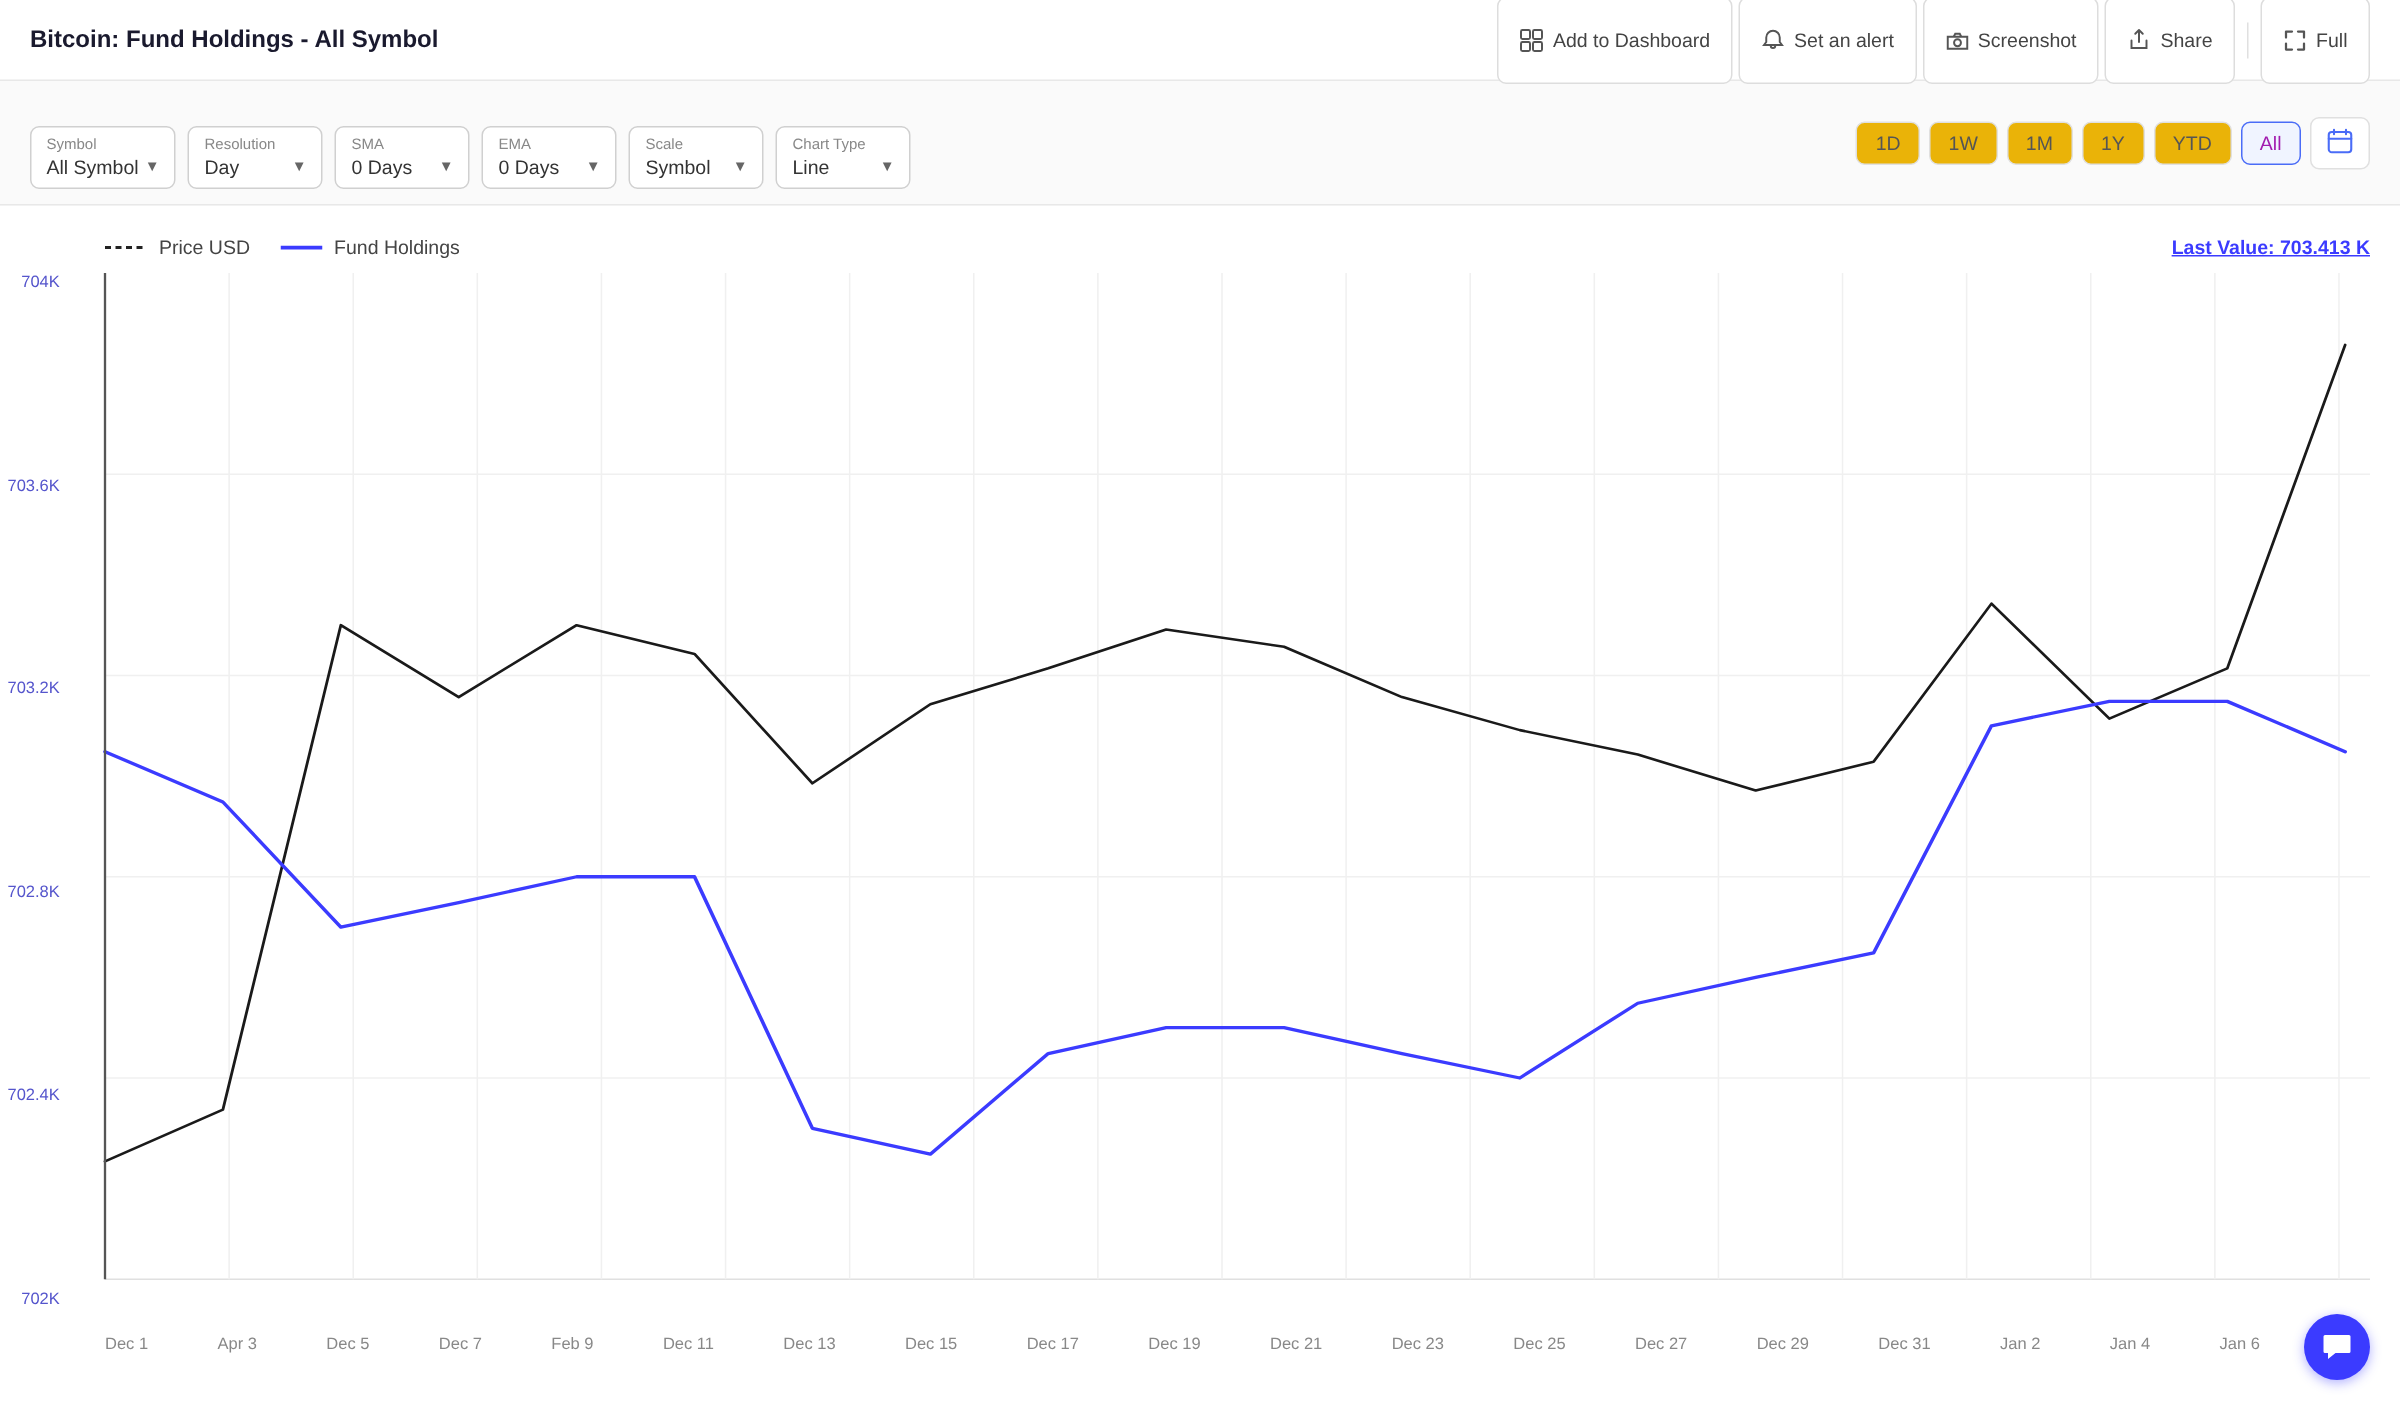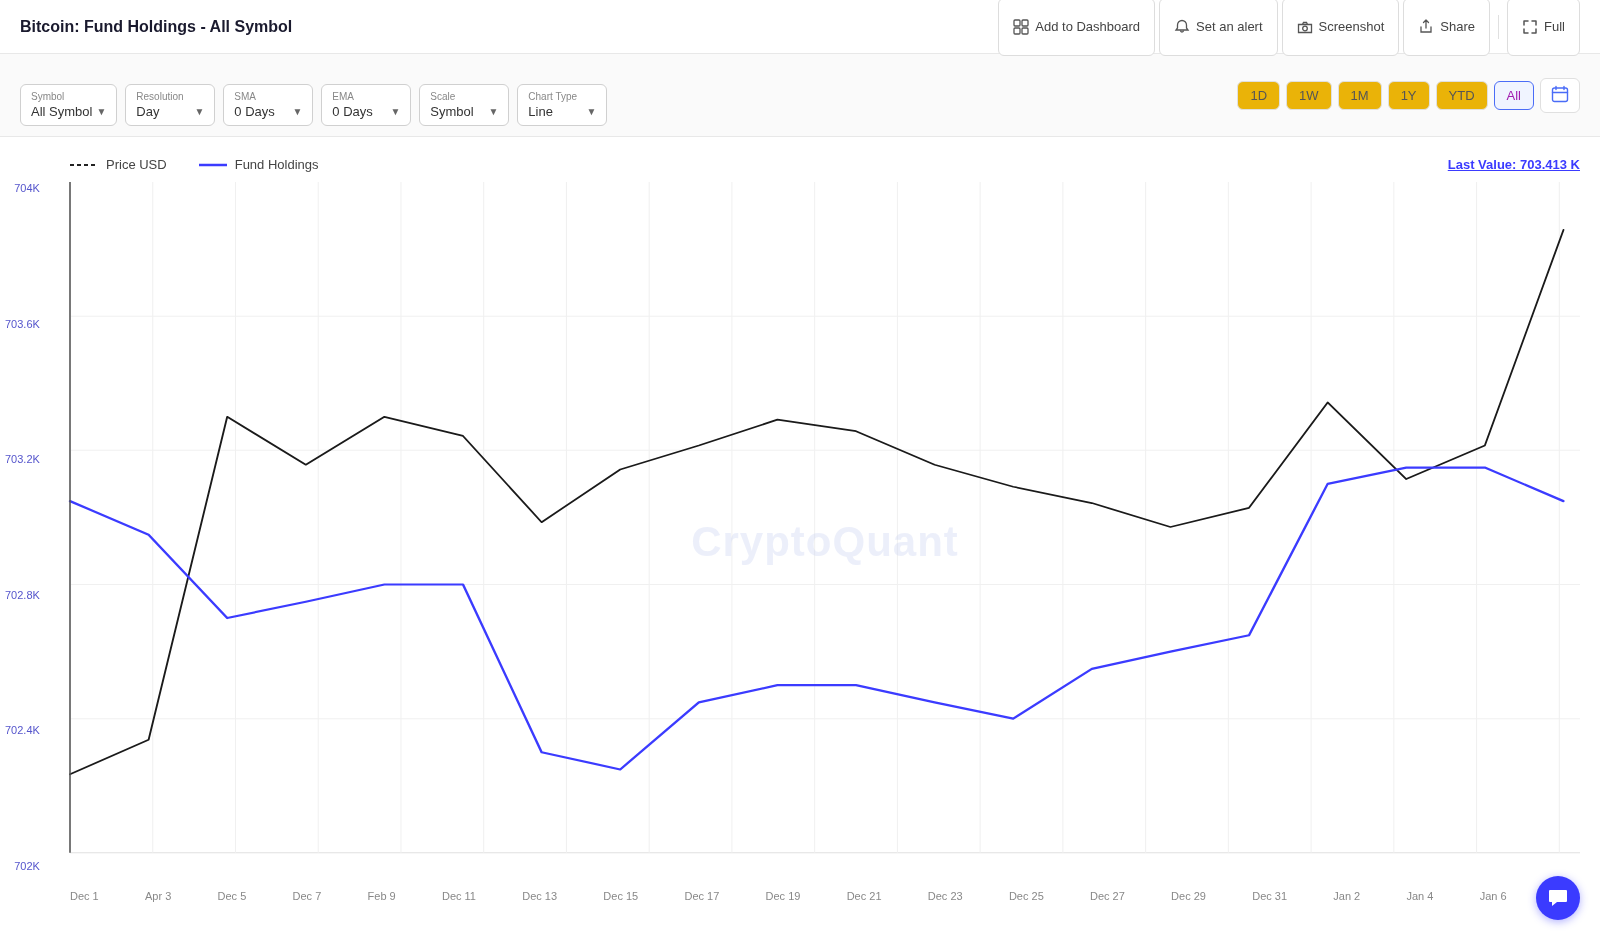--- a/index.html
+++ b/index.html
@@ -52,21 +52,21 @@
 
     
     .chart-container {
       position: relative; padding: 20px 20px 40px 70px;
       height: calc(940px - 54px - 66px);
     }
     .chart-header {
       display: flex; align-items: center; justify-content: space-between;
       margin-bottom: 10px;
     }
-    .chart-legend { display: flex; gap: 32px; align-items: center; }
+    .chart-legend { display: flex; gap: 20px; align-items: center; }
     .legend-item { display: flex; align-items: center; gap: 8px; font-size: 13px; color: #444; }
     .last-value {
       font-size: 13px; color: #3b3bff; font-weight: 600;
       text-decoration: underline; cursor: pointer;
     }
 
     svg.chart { width: 100%; height: 100%; overflow: visible; }
 
     .watermark {
       position: absolute; top: 50%; left: 50%; transform: translate(-50%, -50%);
@@ -202,21 +202,20 @@
         <svg width="28" height="12">
           <line x1="0" y1="6" x2="28" y2="6" stroke="#3b3bff" stroke-width="2.5"></line>
         </svg>
         <span>Fund Holdings</span>
       </div>
     </div>
     <span class="last-value">Last Value: 703.413 K</span>
   </div>
 
   <div style="position:relative; height: calc(100% - 40px);">
-    <div class="watermark">CryptoQuant</div>
 
     <div style="position:absolute;left:-65px;top:0;bottom:30px;display:flex;flex-direction:column;justify-content:space-between;padding:0 0 0 0;">
       <span style="font-size:11px;color:#5555cc;text-align:right;display:block;">704K</span>
       <span style="font-size:11px;color:#5555cc;text-align:right;display:block;">703.6K</span>
       <span style="font-size:11px;color:#5555cc;text-align:right;display:block;">703.2K</span>
       <span style="font-size:11px;color:#5555cc;text-align:right;display:block;">702.8K</span>
       <span style="font-size:11px;color:#5555cc;text-align:right;display:block;">702.4K</span>
       <span style="font-size:11px;color:#5555cc;text-align:right;display:block;">702K</span>
     </div>
 

